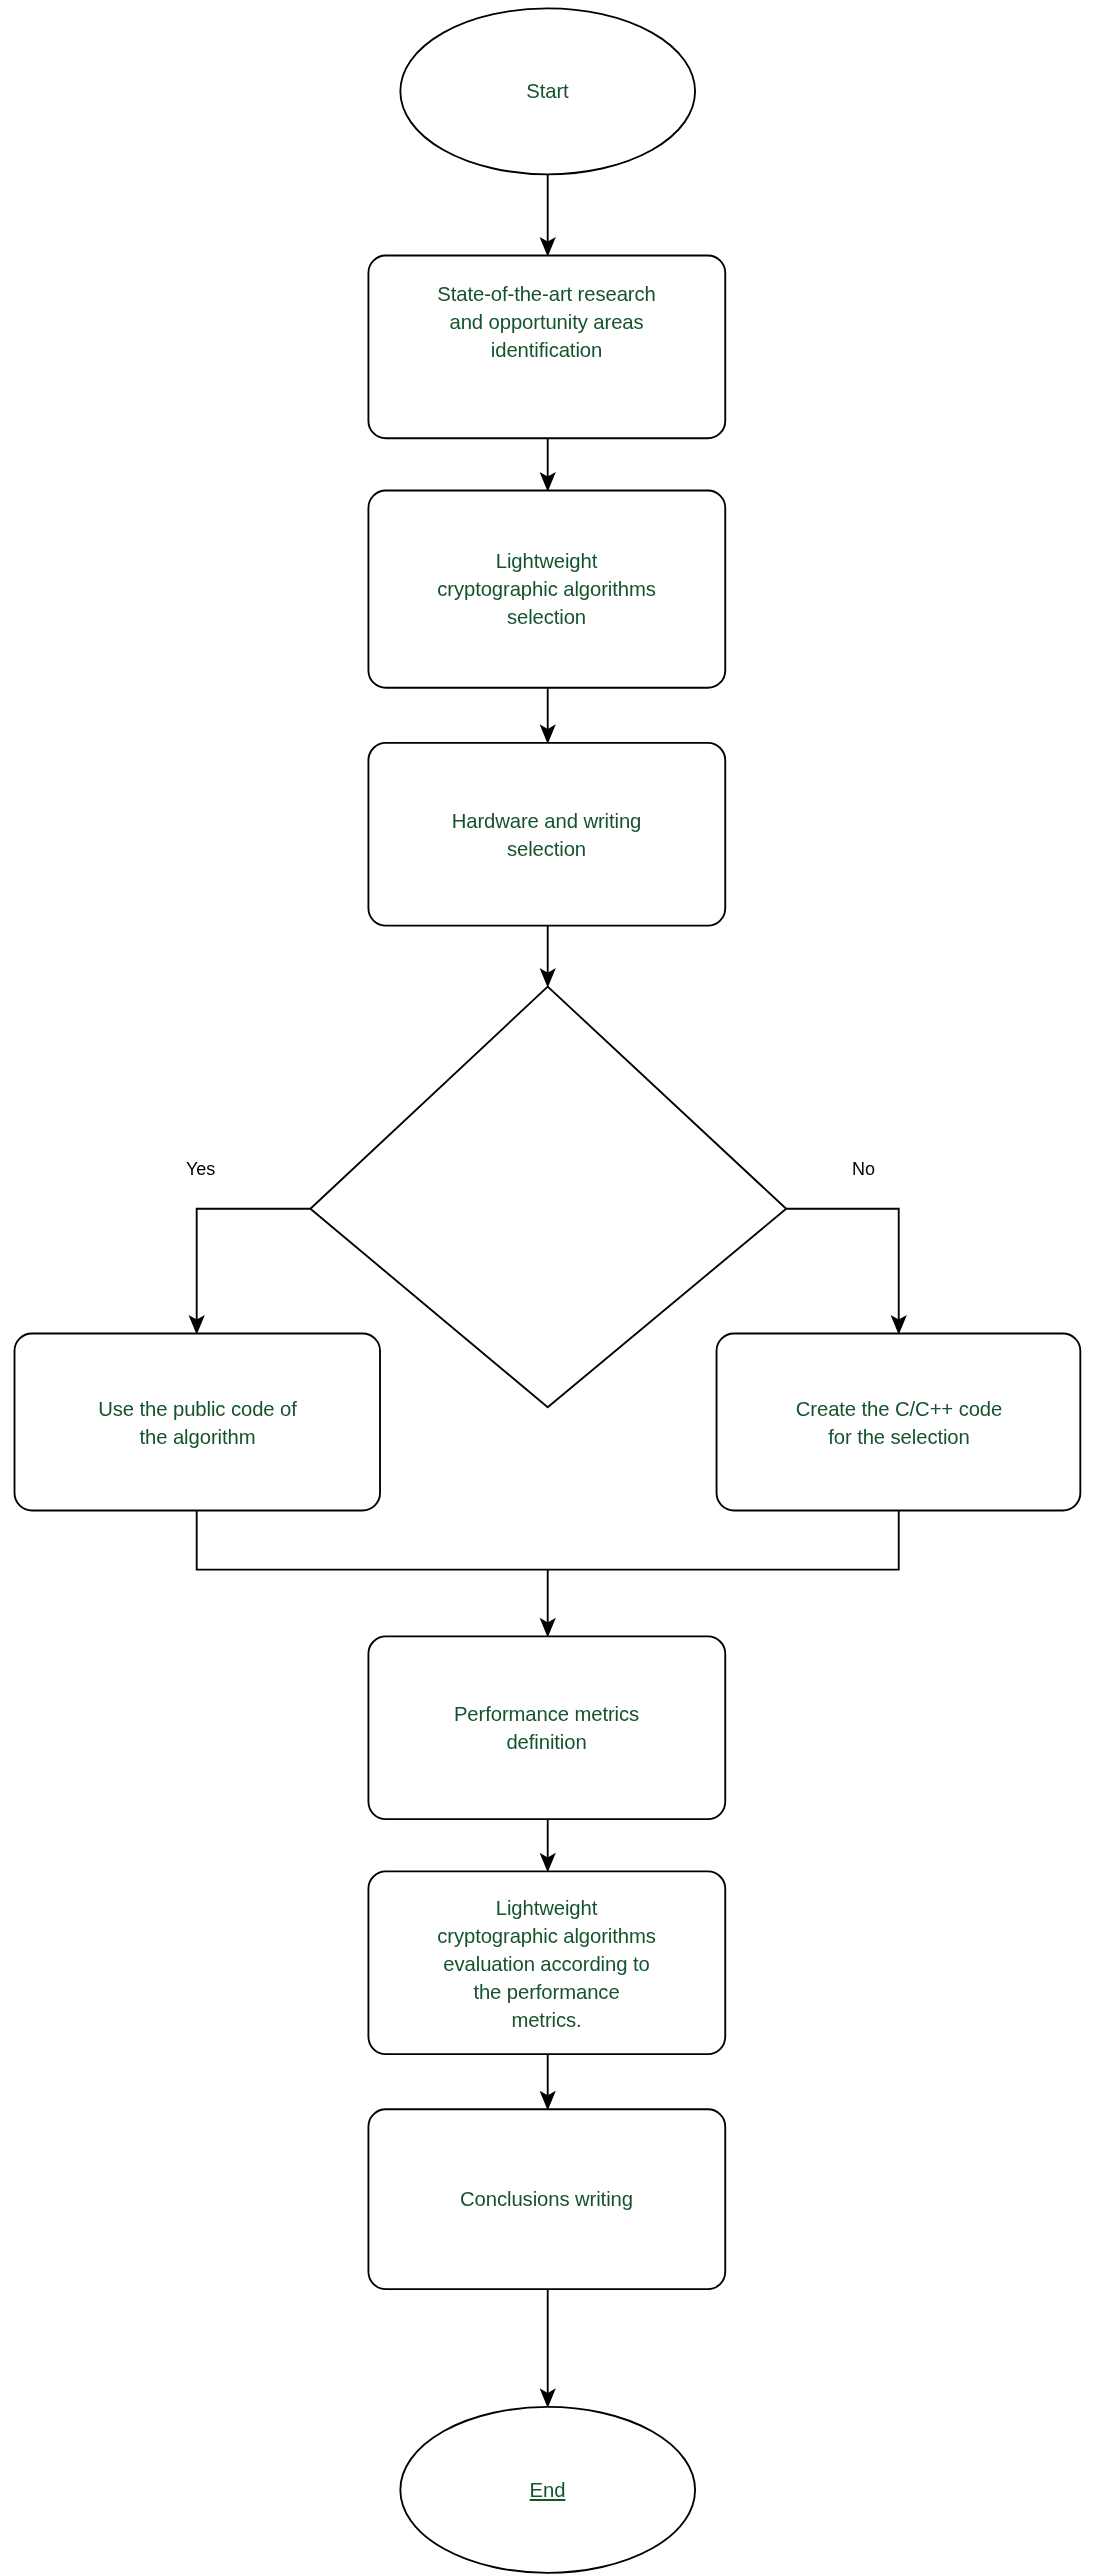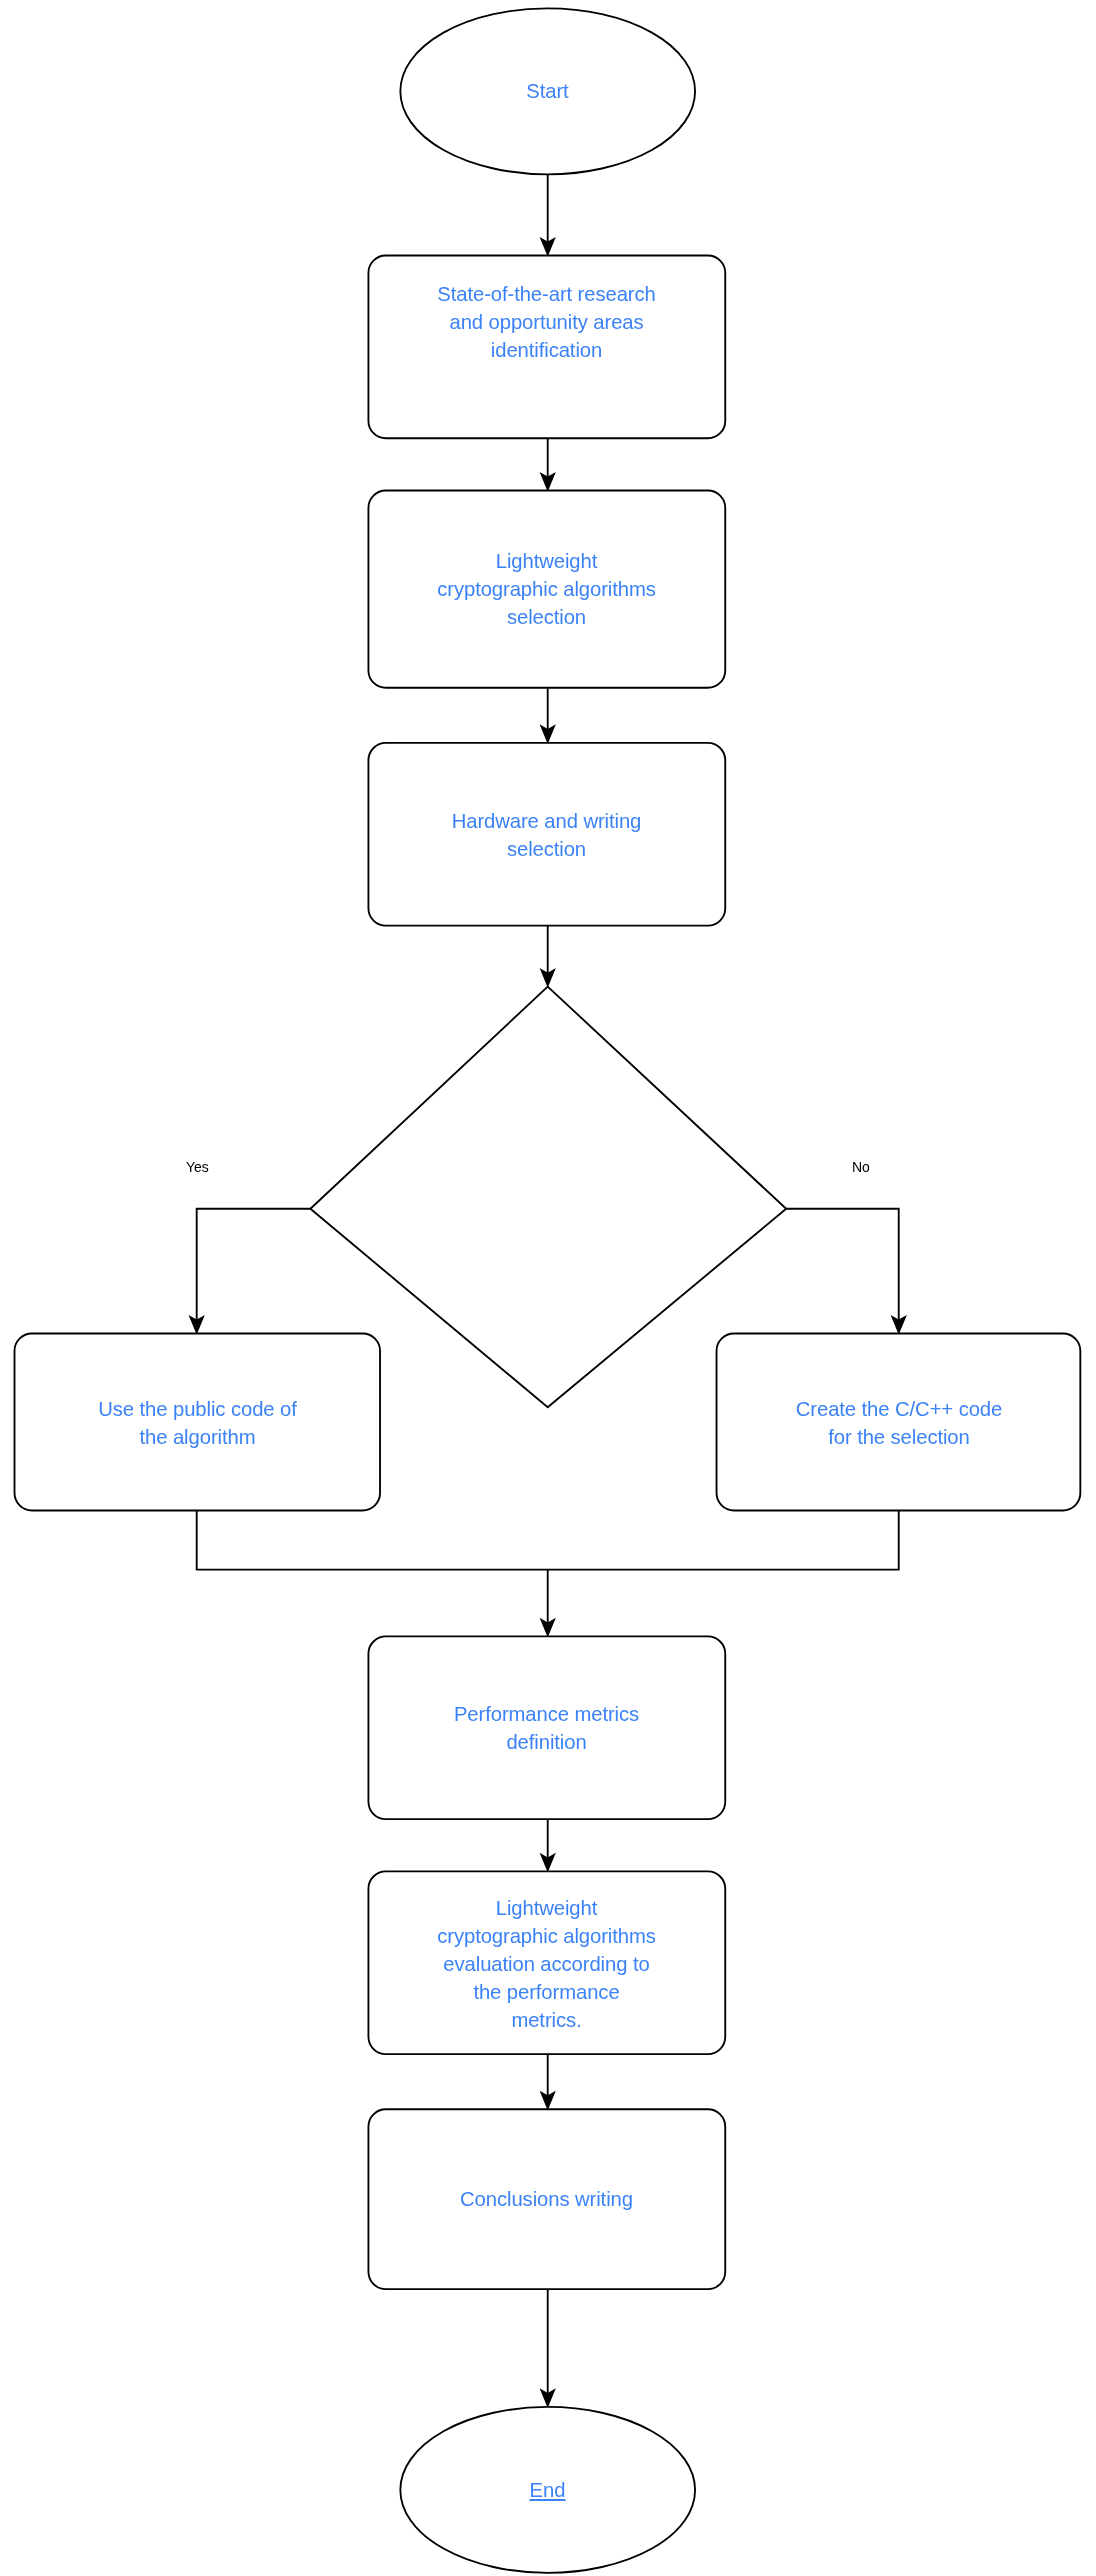--- a/index.html
+++ b/index.html
@@ -44,34 +44,34 @@
   .arrow-head {
     fill: #000000;
     stroke: none;
   }
   .node-label {
     position: absolute;
     display: flex;
     align-items: center;
     justify-content: center;
     text-align: center;
-    color: #3b82f6;
+    color: #14532d;
     font-family: "Liberation Sans", sans-serif;
     font-size: 20.3px;
     line-height: 1.38;
     font-weight: 400;
     white-space: pre-line;
     pointer-events: none;
     letter-spacing: -0.1px;
   }
   .edge-label {
     position: absolute;
     color: #000000;
     font-family: "Liberation Sans", sans-serif;
-    font-size: 14px;
+    font-size: 18px;
     line-height: 1.2;
     white-space: nowrap;
   }
 </style>
 </head>
 <body>
 
 <div id="flow-root">
 
   <svg id="flow-svg" viewBox="0 0 1889 4439" xmlns="http://www.w3.org/2000/svg">

